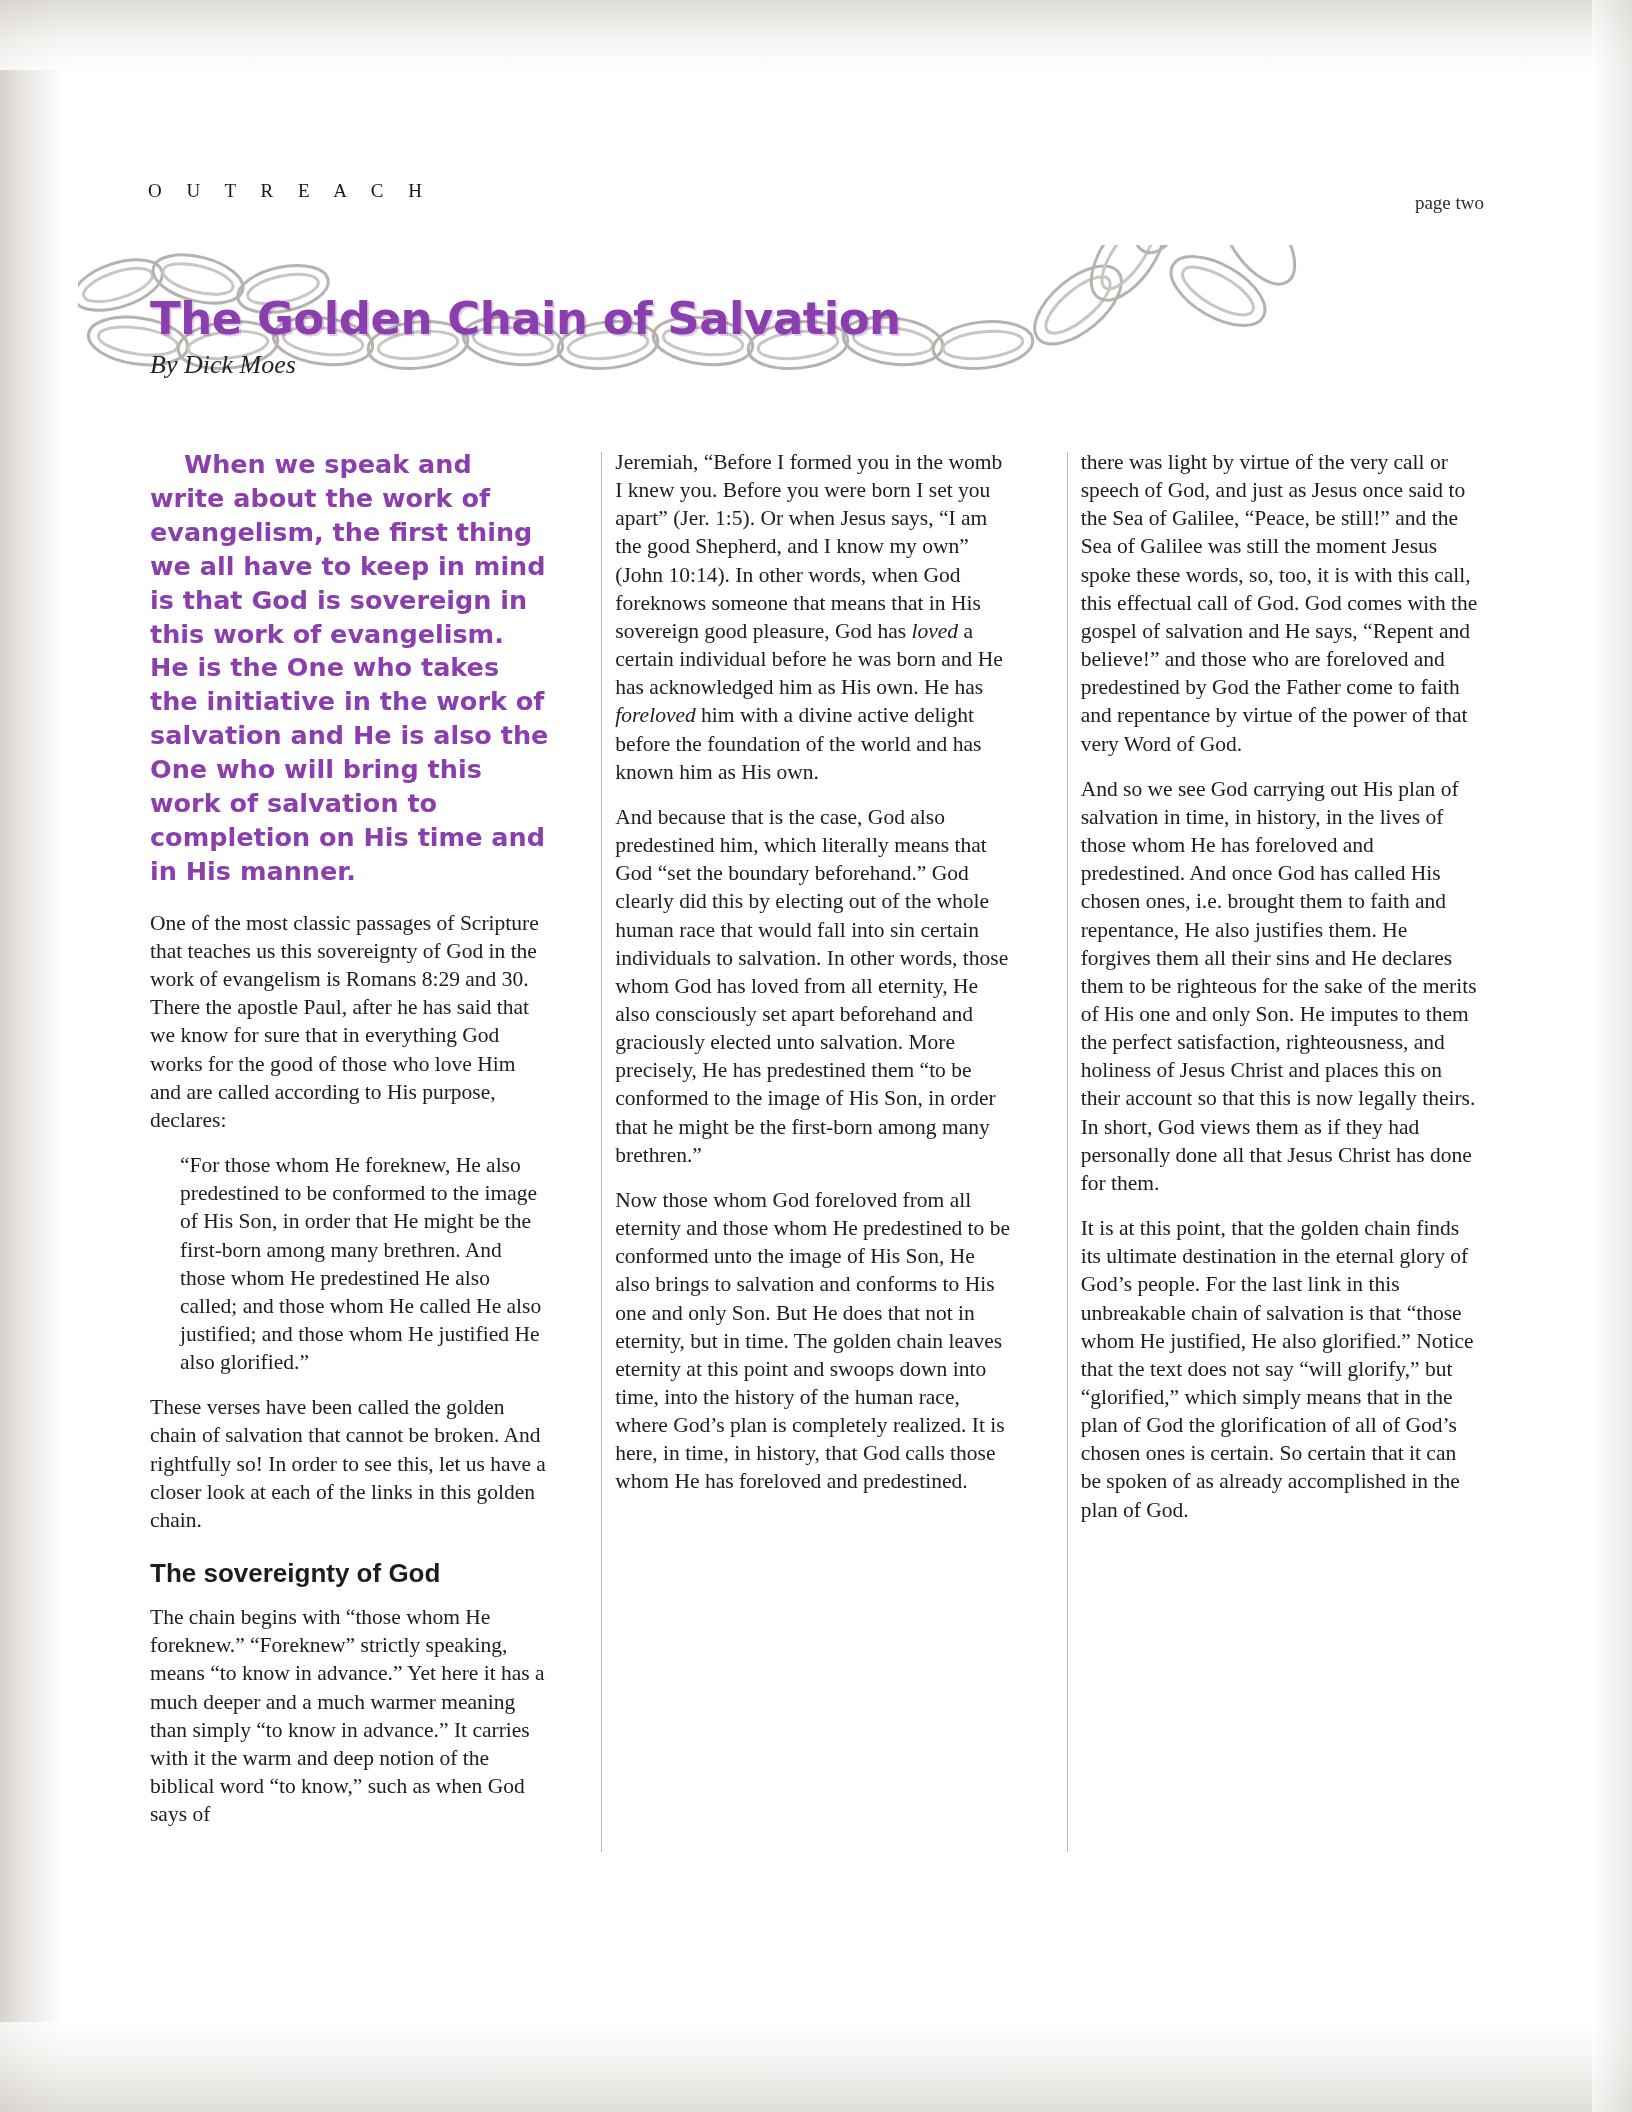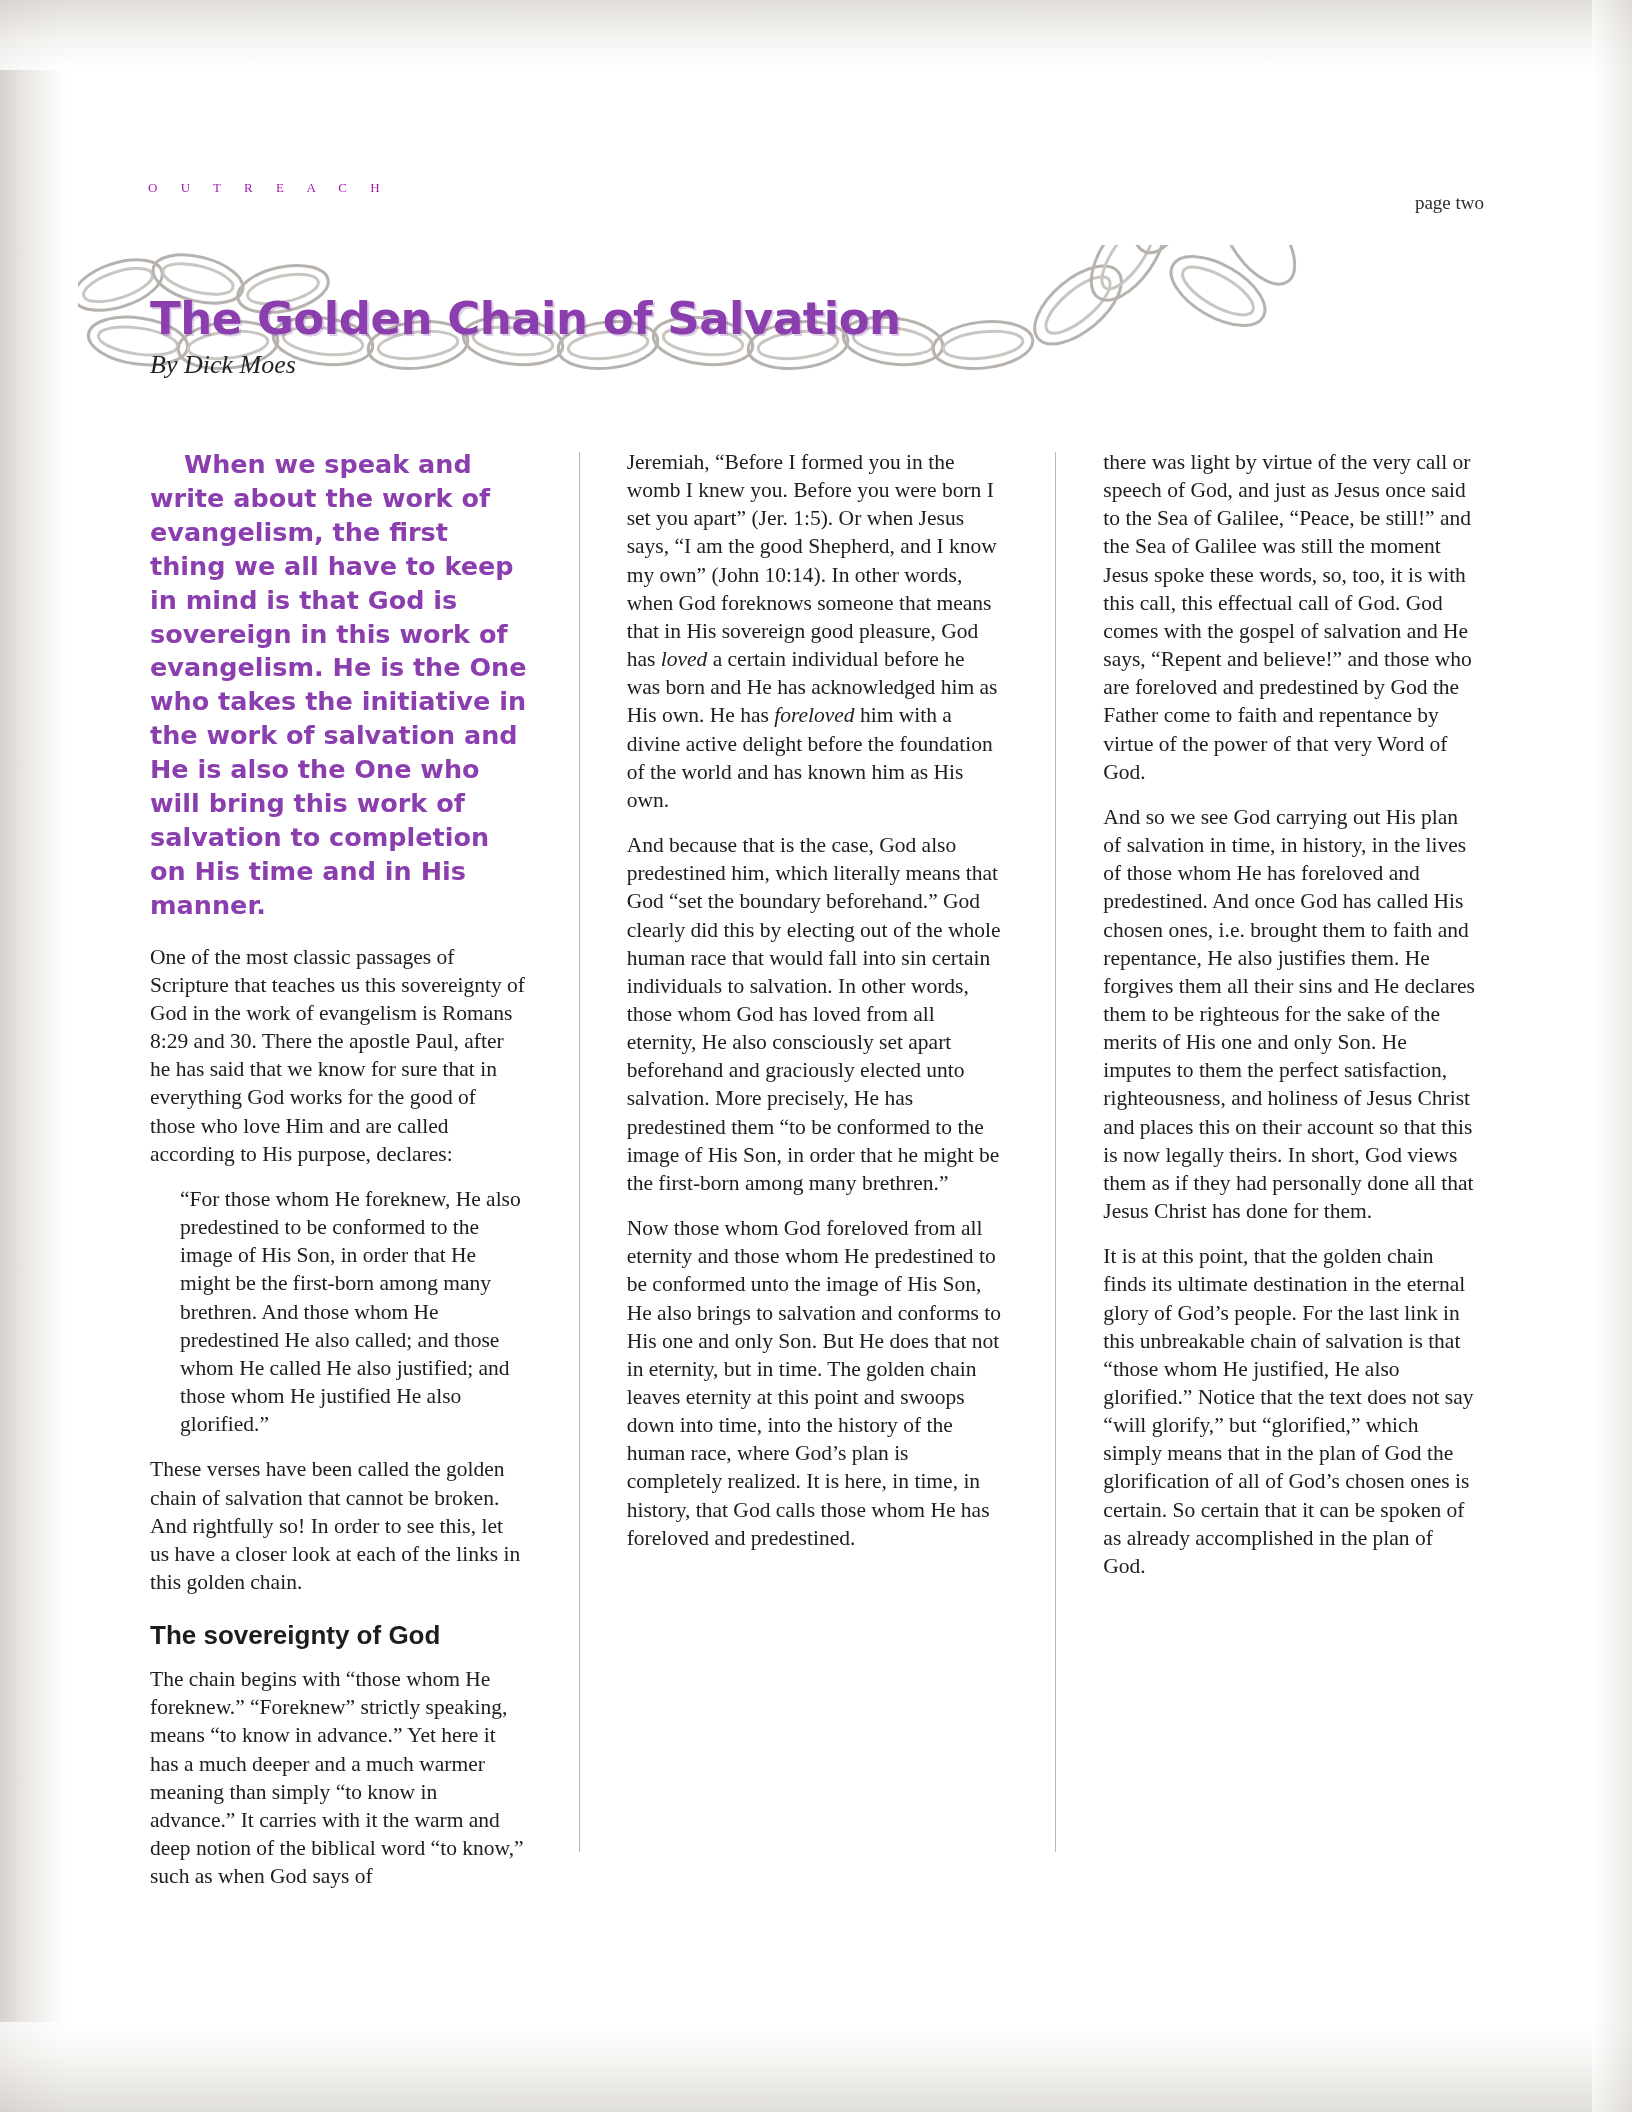--- a/index.html
+++ b/index.html
@@ -39,23 +39,23 @@
     right: 0; top: 0; width: 40px; height: 2112px;
     background: linear-gradient(to left, #dedbd6 0%, #ffffff 100%);
     opacity: .6;
   }
 
   .masthead {
     position: absolute;
     left: 148px;
     top: 180px;
     font-family: "Liberation Serif", serif;
-    font-size: 13px;
+    font-size: 19px;
     letter-spacing: 10px;
-    color: #a21caf;
+    color: #0f172a;
   }
   .page-num {
     position: absolute;
     right: 148px;
     top: 192px;
     font-family: "Liberation Serif", serif;
     font-size: 19px;
     color: #2d2d2d;
   }
 
@@ -100,21 +100,21 @@
     top: 448px;
     width: 1330px;
     height: 1430px;
     display: flex;
     gap: 4px;
   }
   .col {
     width: 400px;
     position: relative;
   }
-  .col + .col { margin-left: 48px; padding-left: 48px; }
+  .col + .col { margin-left: 48px; padding-left: 14px; }
   .rule {
     position: absolute;
     top: 4px;
     left: 0;
     width: 1px;
     height: 1400px;
     background: #b9b7b4;
   }
   p {
     margin: 0 0 17px 0;

